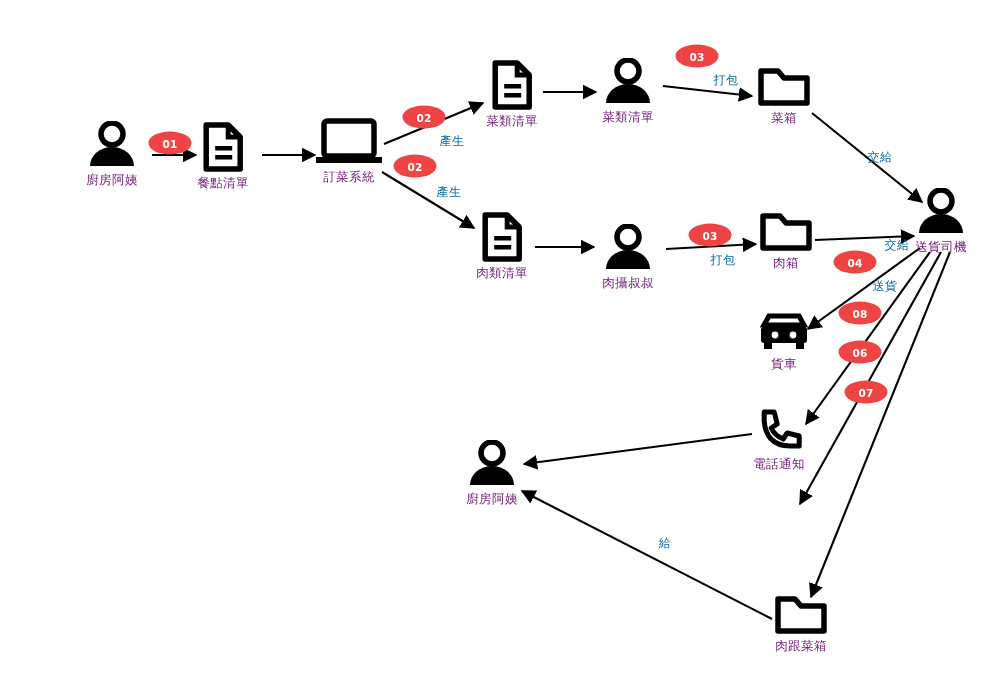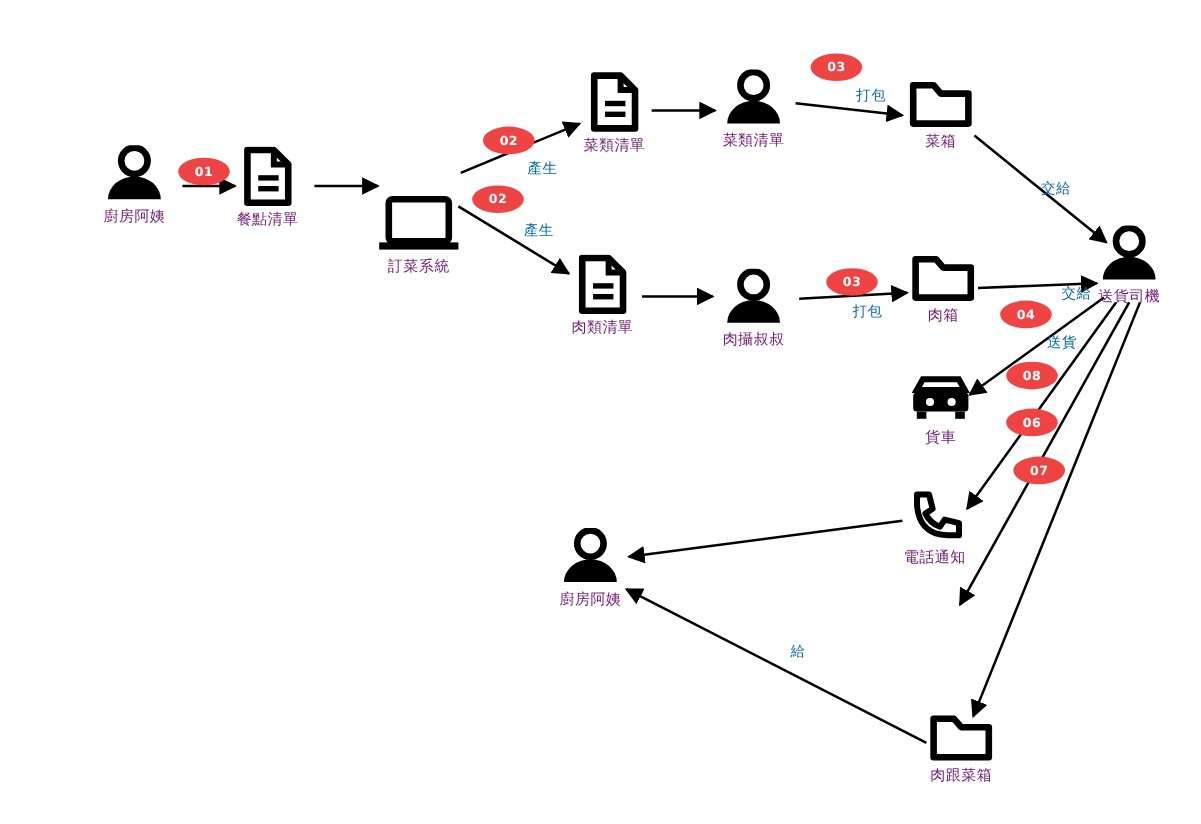--- a/index.html
+++ b/index.html
@@ -113,21 +113,21 @@
       <svg width="42" height="50" viewBox="0 0 42 50">
           <path d="M4 3 h22 l12 12 v32 h-34 z" fill="none" stroke="#000" stroke-width="5.5" stroke-linejoin="round"></path>
           <path d="M26 3 v12 h12" fill="none" stroke="#000" stroke-width="5"></path>
           <rect x="13" y="24" width="17" height="4.5" fill="#000"></rect>
           <rect x="13" y="33" width="17" height="4.5" fill="#000"></rect>
         </svg>
     </span>
     <span class="caption">餐點清單</span>
   </div>
 
-  <div class="node" style="left:349px;top:152px;margin-top:45px;">
+  <div class="node" style="left:349px;top:152px;">
     <span class="glyph">
       <svg width="68" height="48" viewBox="0 0 68 48">
           <rect x="9" y="3" width="50" height="35" rx="3" fill="none" stroke="#000" stroke-width="5.5"></rect>
           <rect x="1" y="39" width="66" height="6" fill="#000"></rect>
         </svg>
     </span>
     <span class="caption">訂菜系統</span>
   </div>
 
   <div class="node" style="left:512px;top:95px;">

